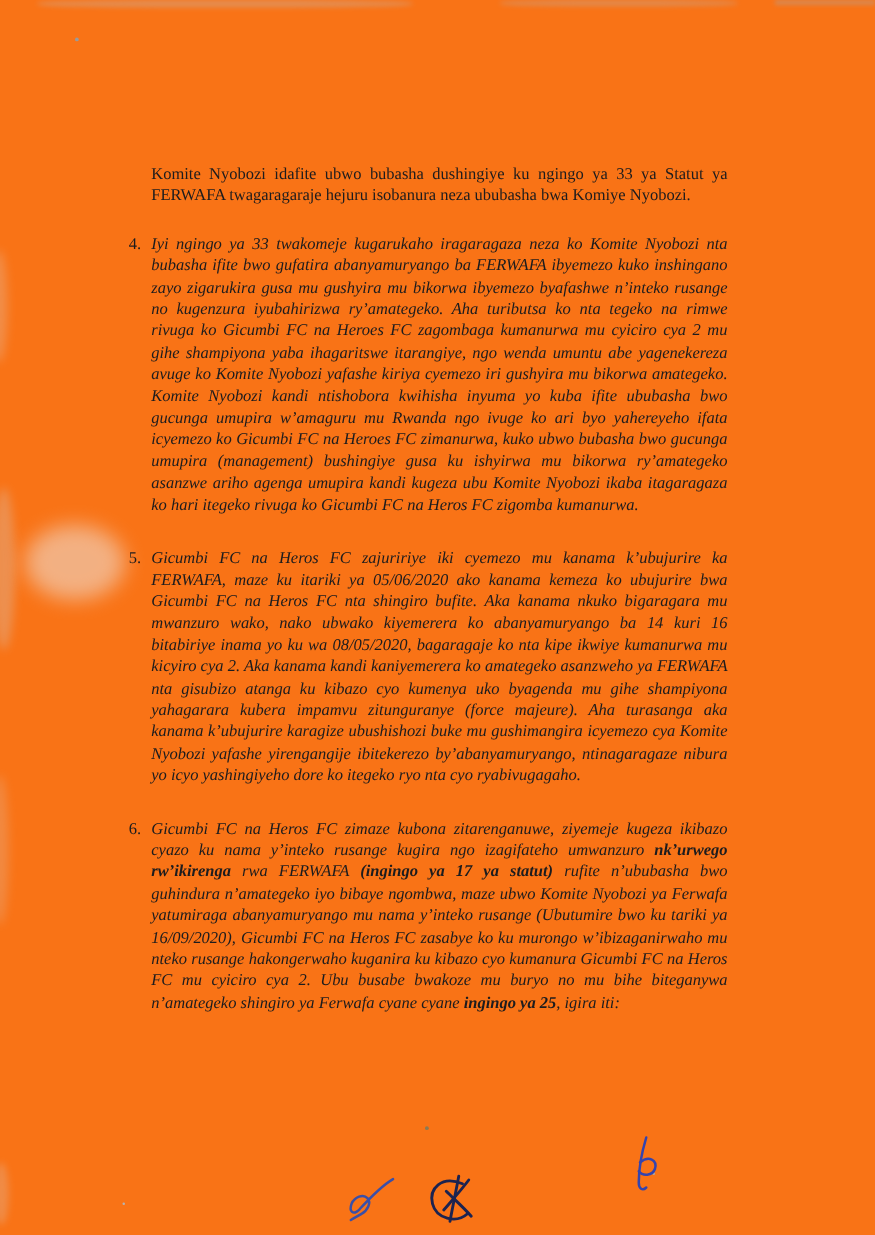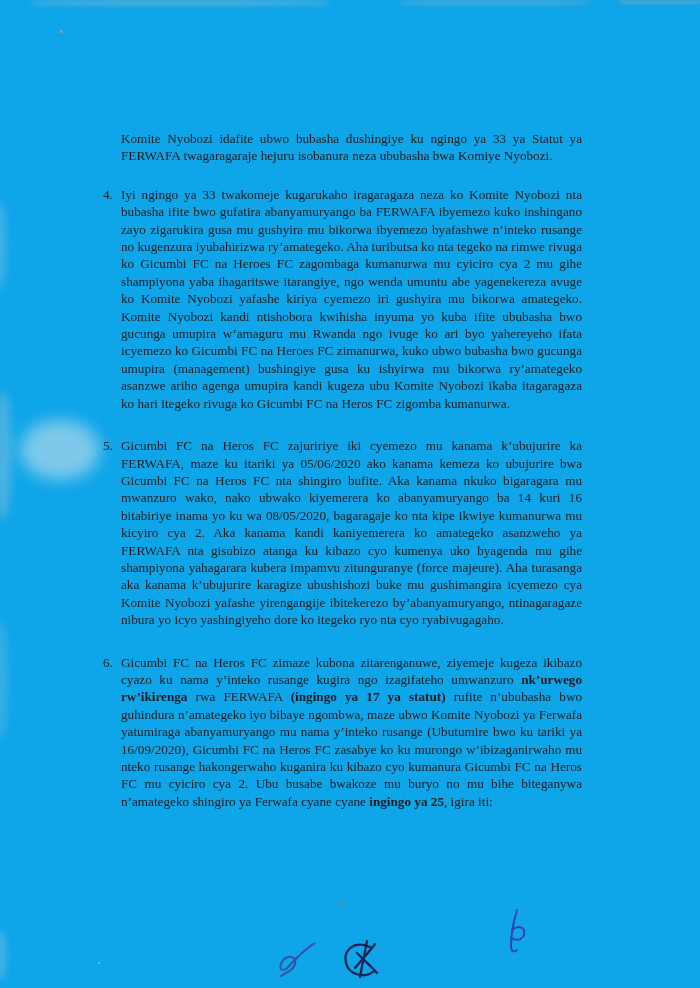--- a/index.html
+++ b/index.html
@@ -7,21 +7,21 @@
     padding: 0;
     width: 700px;
     height: 988px;
     background: #ffffff;
     overflow: hidden;
   }
   .page {
     position: relative;
     width: 700px;
     height: 988px;
-    background: #0ea5e9;
+    background: #f97316;
     font-family: "Liberation Serif", serif;
     color: #1c1c1e;
   }
   
   .artifact { position: absolute; pointer-events: none; }
   .top-band-1 { top: 0; left: 30px; width: 300px; height: 6px; background: #bdbdbd; opacity: .35; filter: blur(2px); border-radius: 40%; }
   .top-band-2 { top: 0; left: 400px; width: 190px; height: 5px; background: #b5b5b5; opacity: .35; filter: blur(2px); border-radius: 40%; }
   .top-band-3 { top: 0; left: 620px; width: 80px; height: 4px; background: #a8a8a8; opacity: .4; filter: blur(1.5px); }
   .left-smudge-1 { top: 390px; left: -6px; width: 18px; height: 130px; background: #d2d2d2; opacity: .30; filter: blur(4px); border-radius: 50%; }
   .left-smudge-2 { top: 200px; left: -8px; width: 14px; height: 90px; background: #dcdcdc; opacity: .25; filter: blur(4px); border-radius: 50%; }
@@ -51,20 +51,21 @@
   }
   .item:last-child { margin-bottom: 0; }
   .num {
     flex: none;
     width: 18px;
   }
   .itext {
     flex: 1;
     margin: 0;
     text-align: justify;
+    font-style: italic;
   }
   .itext span.b { font-weight: bold; }
   
   .sig { position: absolute; overflow: visible; }
   .sig path { fill: none; stroke-linecap: round; stroke-linejoin: round; }
   .sig-1 { left: 276px; top: 940px; transform: rotate(-6deg); }
   .sig-2 { left: 340px; top: 938px; }
   .sig-3 { left: 498px; top: 906px; }
 </style>
 </head>

